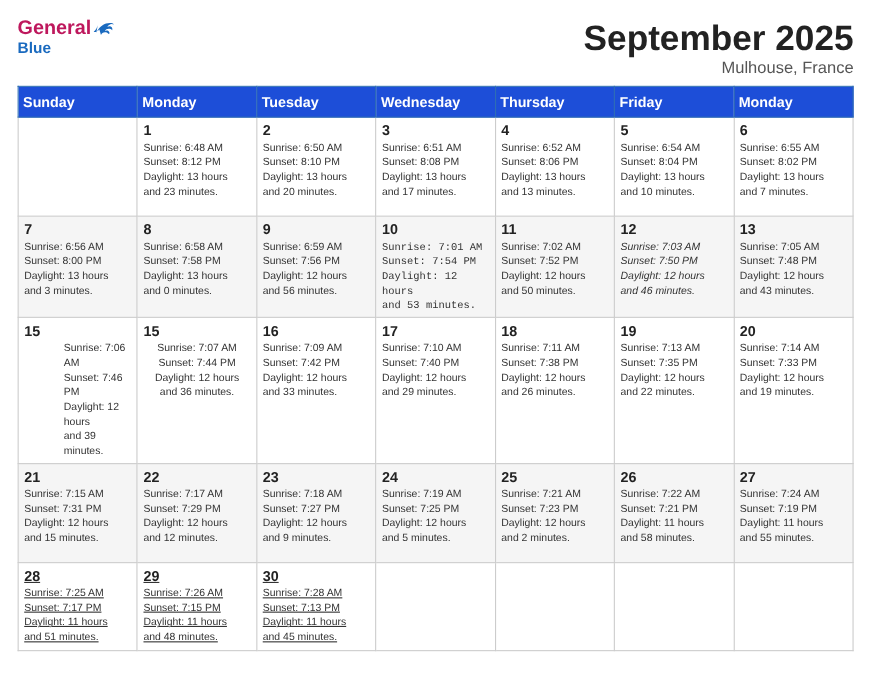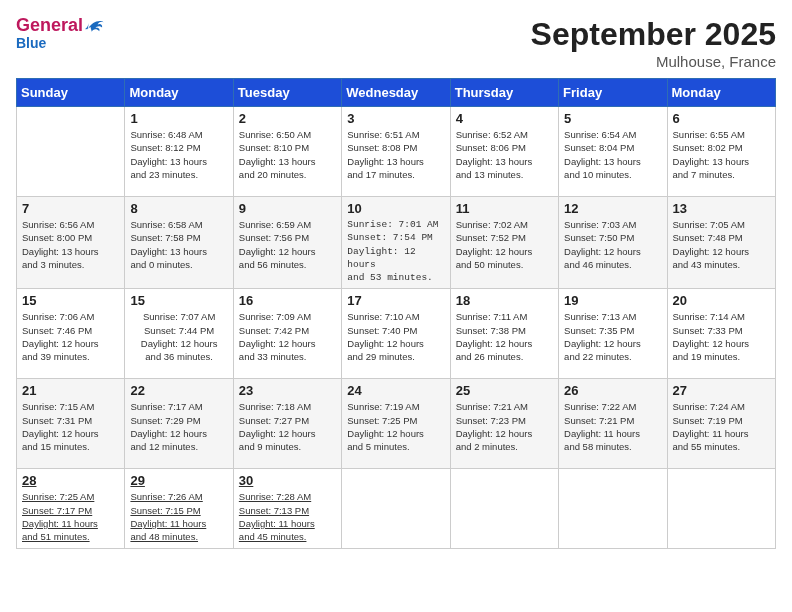--- a/index.html
+++ b/index.html
@@ -191,37 +191,37 @@
         </td>
         <td>
           <span class="day-number">11</span>
           <div class="day-info" style="white-space: pre-line;">Sunrise: 7:02 AM
 Sunset: 7:52 PM
 Daylight: 12 hours
 and 50 minutes.</div>
         </td>
         <td>
           <span class="day-number">12</span>
-          <div class="day-info" style="white-space: pre-line;">Sunrise: 7:03 AM
+          <div class="day-info" style="white-space: pre-line; font-style: italic;">Sunrise: 7:03 AM
 Sunset: 7:50 PM
 Daylight: 12 hours
 and 46 minutes.</div>
         </td>
         <td>
           <span class="day-number">13</span>
           <div class="day-info" style="white-space: pre-line;">Sunrise: 7:05 AM
 Sunset: 7:48 PM
 Daylight: 12 hours
 and 43 minutes.</div>
         </td>
       </tr>
       <tr>
         <td>
           <span class="day-number">15</span>
-          <div class="day-info" style="white-space: pre-line;">Sunrise: 7:06 AM
+          <div class="day-info" style="white-space: pre-line; margin-left: 36px;">Sunrise: 7:06 AM
 Sunset: 7:46 PM
 Daylight: 12 hours
 and 39 minutes.</div>
         </td>
         <td>
           <span class="day-number">15</span>
           <div class="day-info" style="white-space: pre-line; text-align: center;">Sunrise: 7:07 AM
 Sunset: 7:44 PM
 Daylight: 12 hours
 and 36 minutes.</div>

